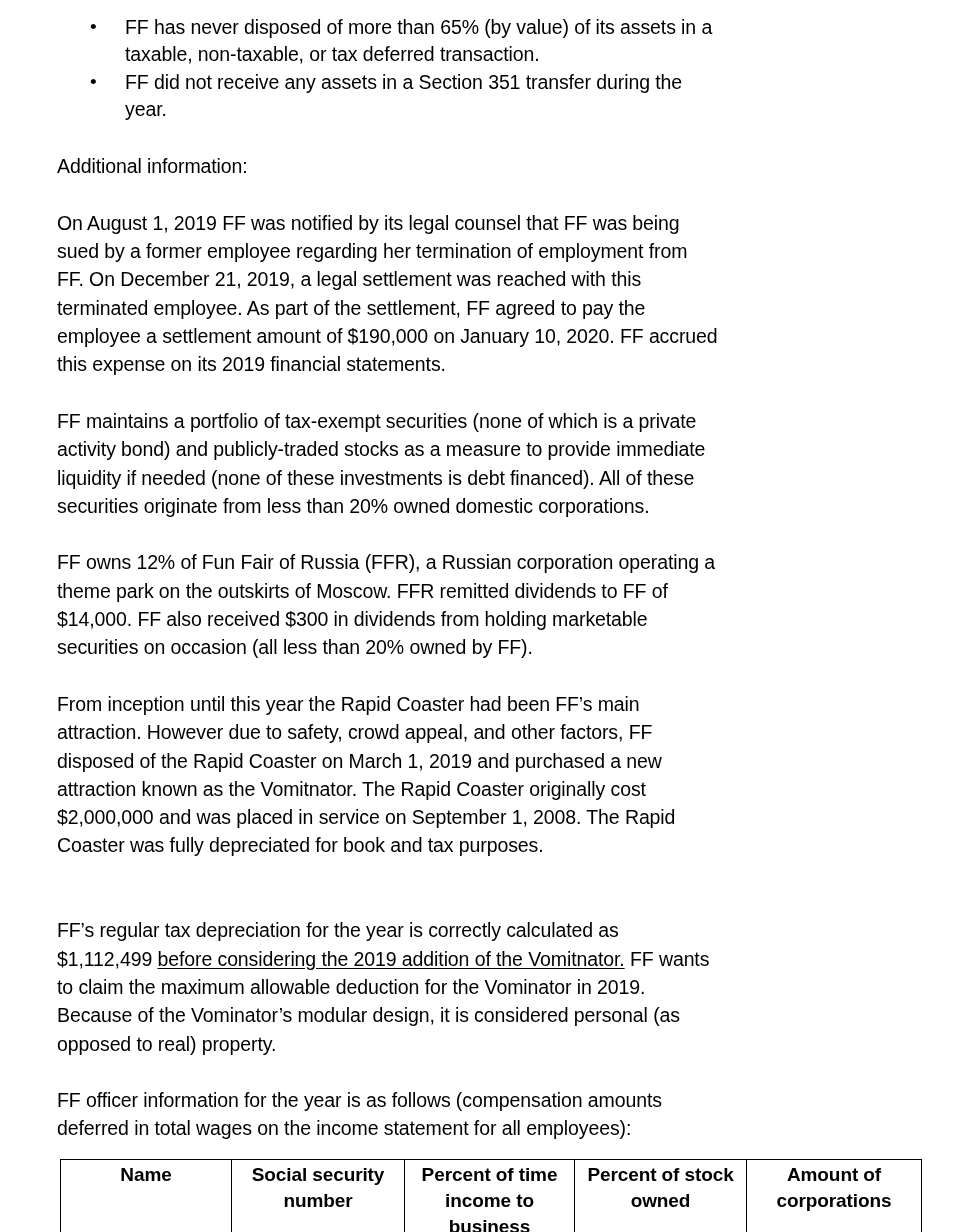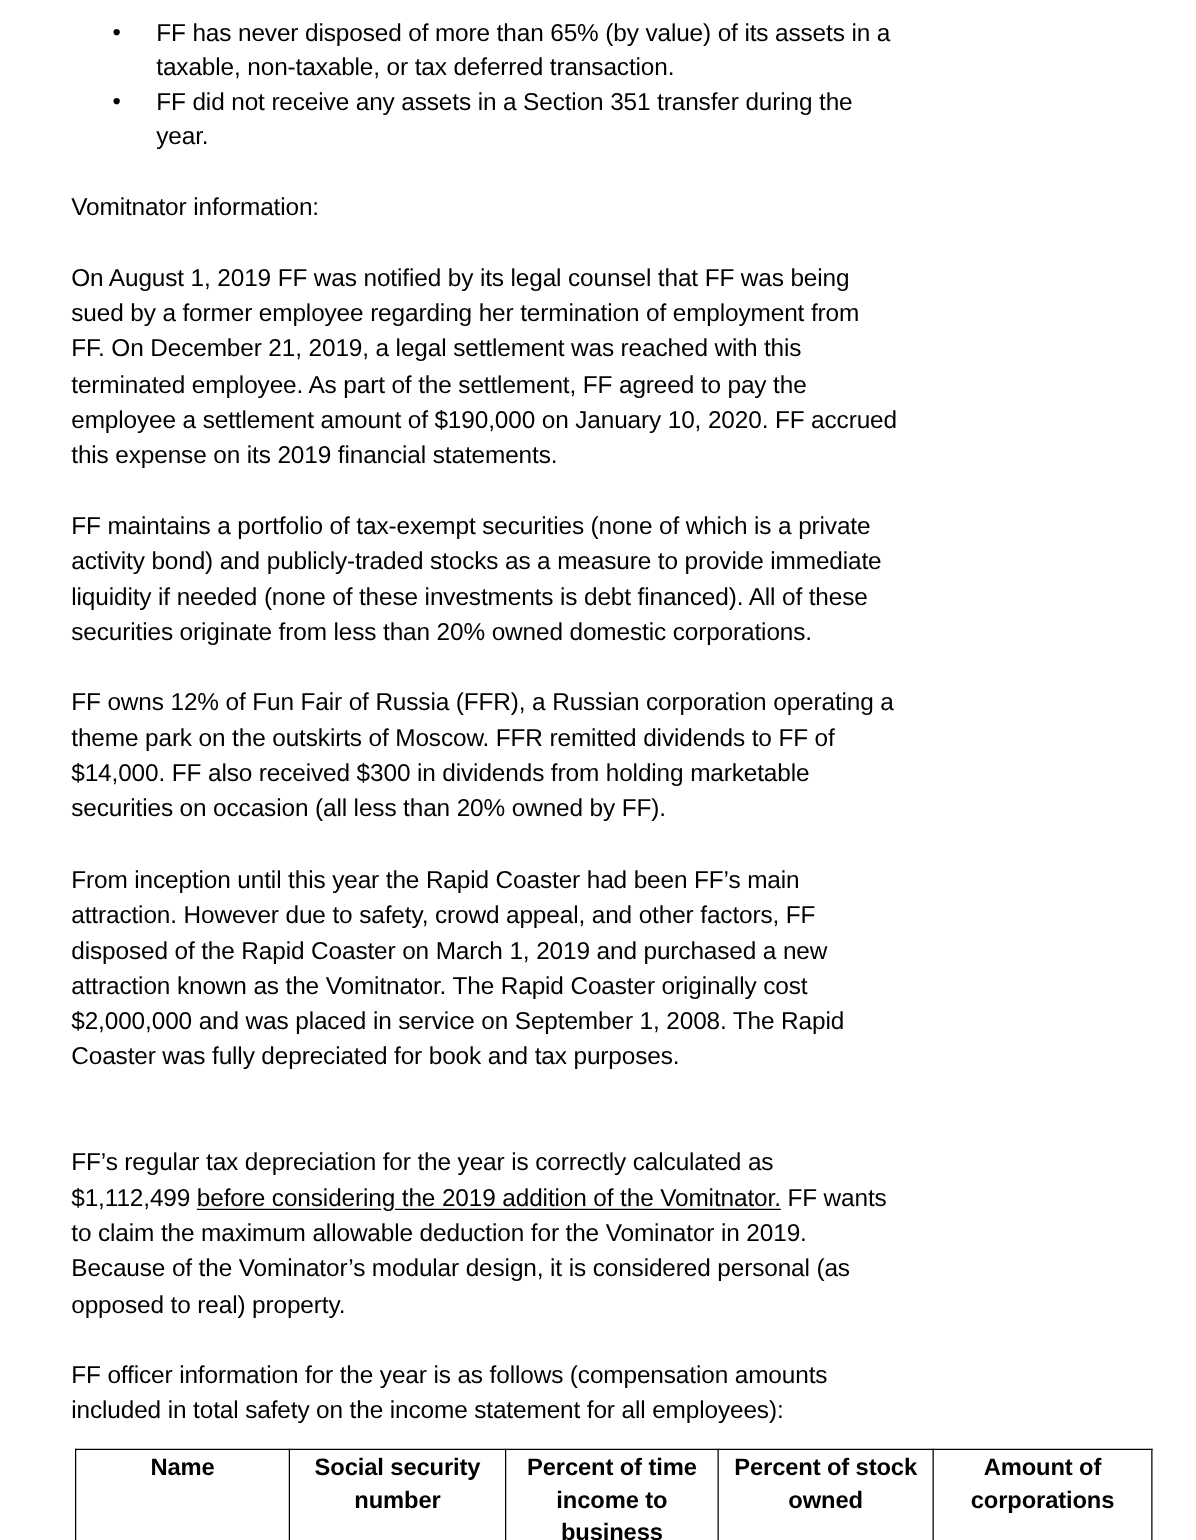--- a/index.html
+++ b/index.html
@@ -110,21 +110,21 @@
 
 <div class="page">
 
   <ul class="bullet-list">
     <li class="bullet-item">FF has never disposed of more than 65% (by value) of its assets in a taxable, non-taxable, or tax deferred transaction.</li>
     <li class="bullet-item">FF did not receive any assets in a Section 351 transfer during the year.</li>
   </ul>
 
   <div class="spacer-line"></div>
 
-  <p class="para">Vomitnator information:</p>
+  <p class="para">Additional information:</p>
 
   <div class="spacer-line"></div>
 
   <p class="para">On August 1, 2019 FF was notified by its legal counsel that FF was being sued by a former employee regarding her termination of employment from FF.  On December 21, 2019, a legal settlement was reached with this terminated employee.  As part of the settlement, FF agreed to pay the employee a settlement amount of $190,000 on January 10, 2020.  FF accrued this expense on its 2019 financial statements.</p>
 
   <div class="spacer-line"></div>
 
   <p class="para">FF maintains a portfolio of tax-exempt securities (none of which is a private activity bond) and publicly-traded stocks as a measure to provide immediate liquidity if needed (none of these investments is debt financed).  All of these securities originate from less than 20% owned domestic corporations.</p>
 
   <div class="spacer-line"></div>
@@ -137,21 +137,21 @@
 
   <div class="spacer-line"></div>
 
 
   <div class="spacer-line"></div>
 
   <p class="para"><span>FF’s regular tax depreciation for the year is correctly calculated as $1,112,499 </span><span class="u">before considering the 2019 addition of the Vomitnator.</span><span>  FF wants to claim the maximum allowable deduction for the Vominator in 2019.  Because of the Vominator’s modular design, it is considered personal (as opposed to real) property.</span></p>
 
   <div class="spacer-line"></div>
 
-  <p class="para">FF officer information for the year is as follows (compensation amounts included in total safety on the income statement for all employees):</p>
+  <p class="para">FF officer information for the year is as follows (compensation amounts deferred in total wages on the income statement for all employees):</p>
 
   <div class="table-wrap">
     <table class="officers">
       <colgroup>
         <col class="c-name">
         <col class="c-ssn">
         <col class="c-time">
         <col class="c-stock">
         <col class="c-comp">
       </colgroup>

